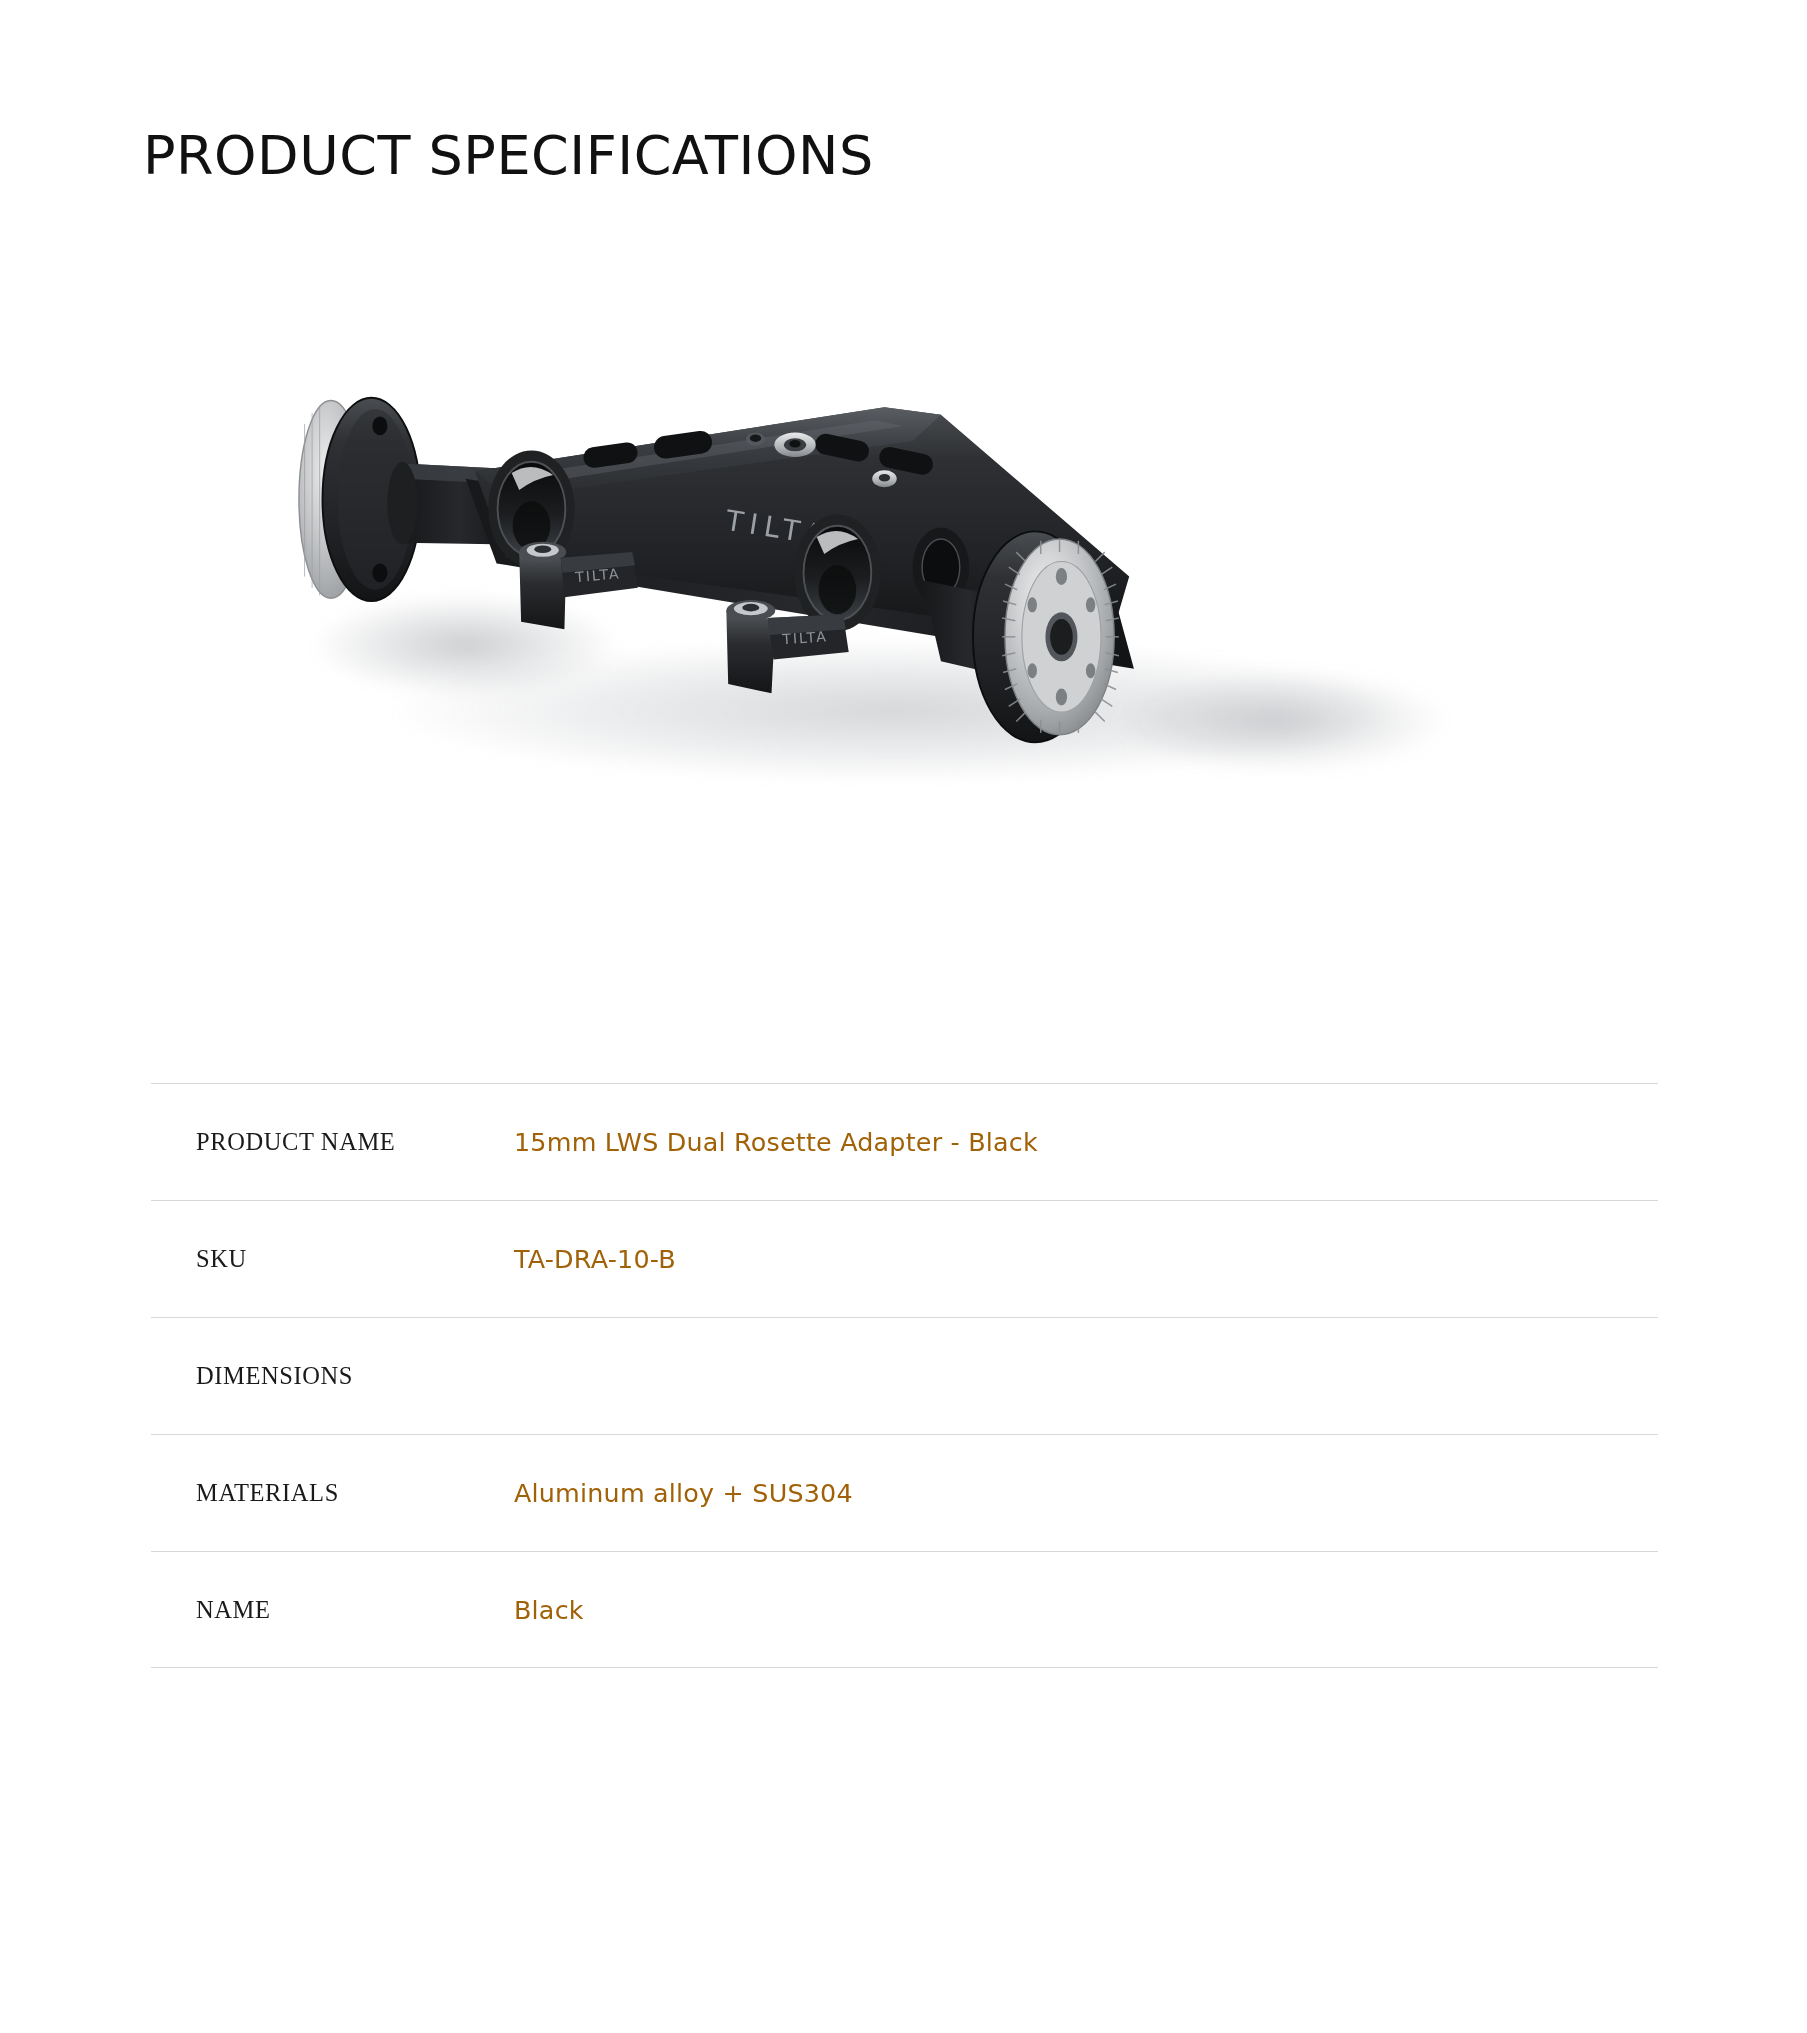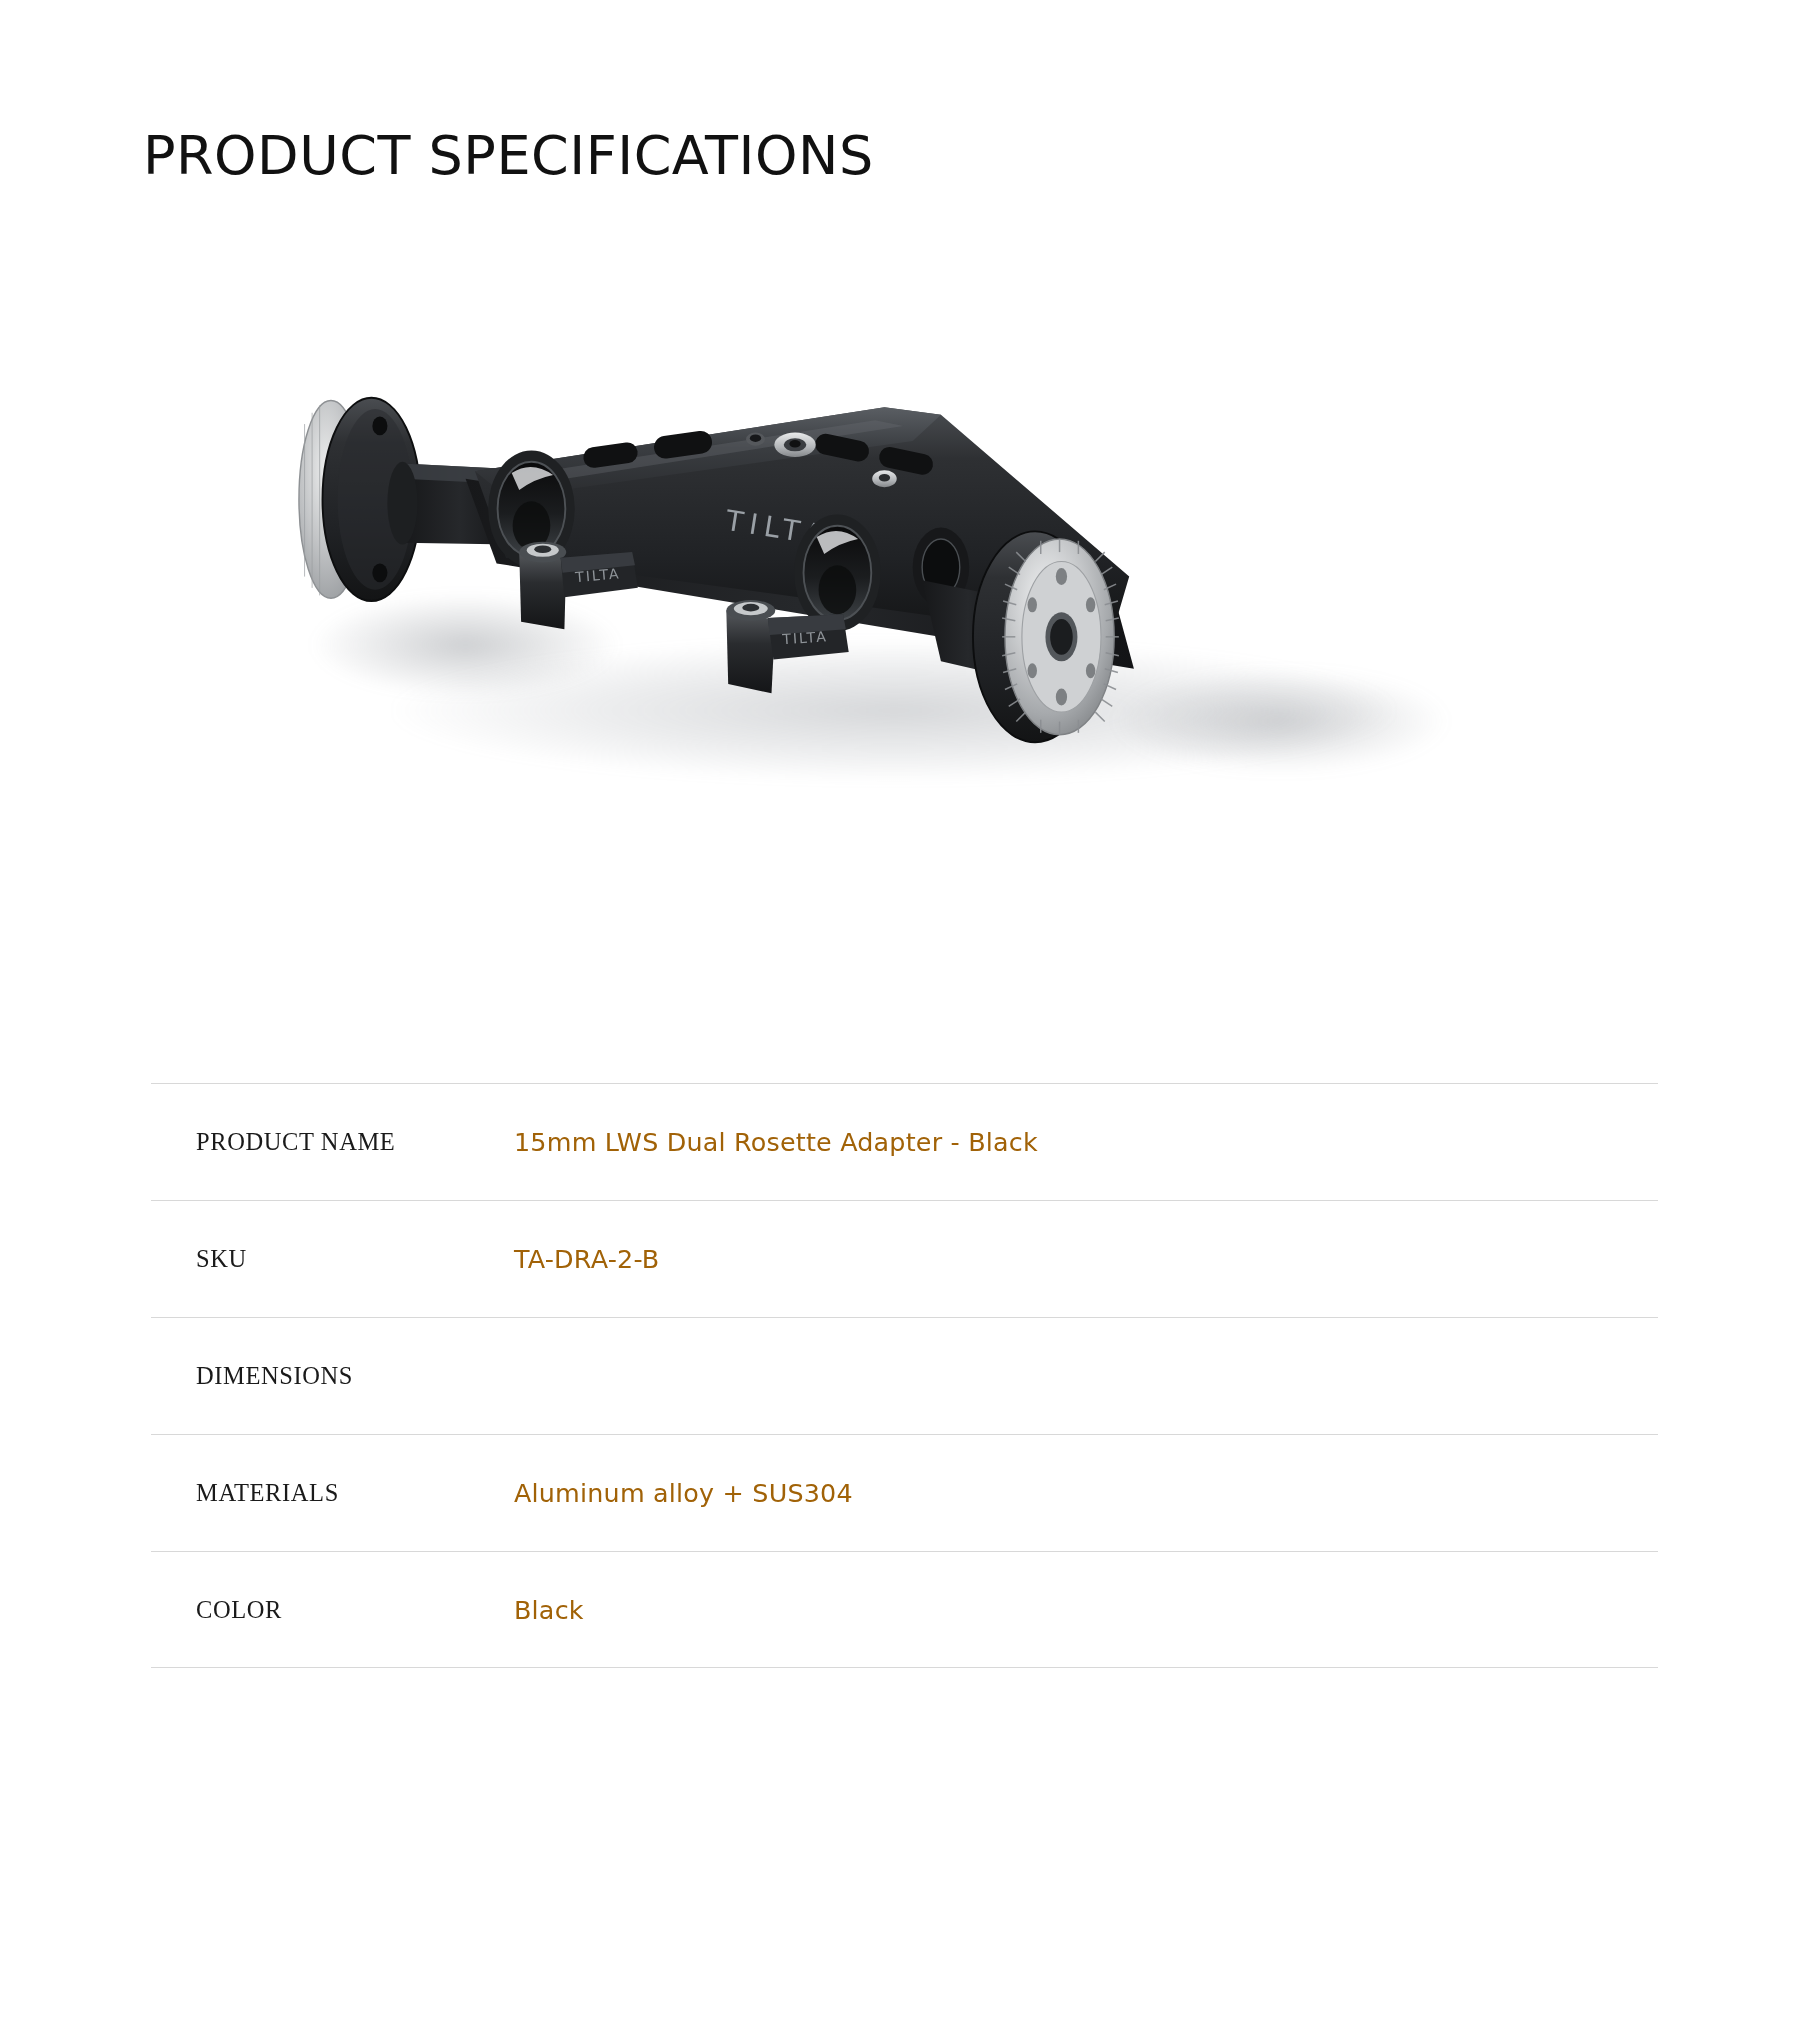--- a/index.html
+++ b/index.html
@@ -319,32 +319,32 @@
 
   <div class="spec-table">
 
     <div class="spec-row">
       <div class="spec-label">PRODUCT NAME</div>
       <div class="spec-value">15mm LWS Dual Rosette Adapter - Black</div>
     </div>
 
     <div class="spec-row">
       <div class="spec-label">SKU</div>
-      <div class="spec-value">TA-DRA-2-B</div>
+      <div class="spec-value">TA-DRA-10-B</div>
     </div>
 
     <div class="spec-row">
       <div class="spec-label">DIMENSIONS</div>
     </div>
 
     <div class="spec-row">
       <div class="spec-label">MATERIALS</div>
       <div class="spec-value">Aluminum alloy + SUS304</div>
     </div>
 
     <div class="spec-row">
-      <div class="spec-label">COLOR</div>
+      <div class="spec-label">NAME</div>
       <div class="spec-value">Black</div>
     </div>
 
   </div>
 </div>
 
 
 </body></html>

